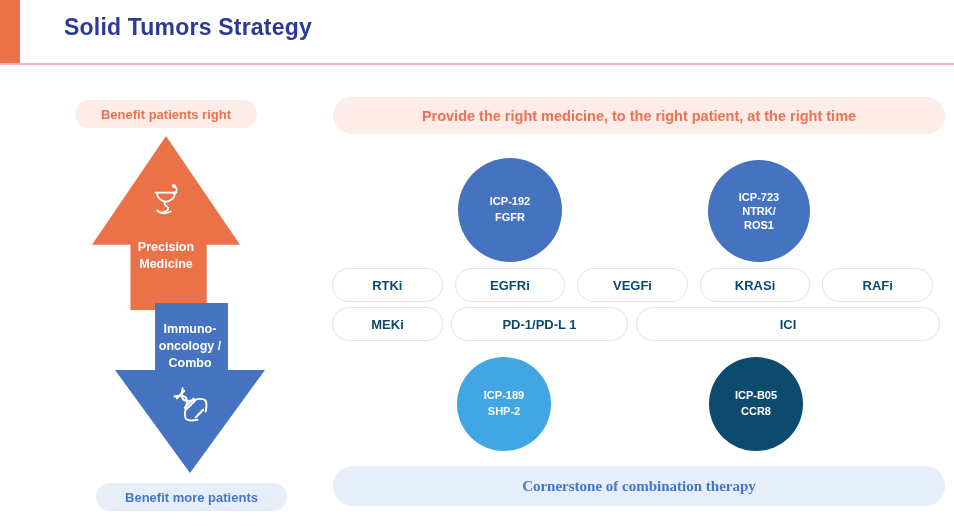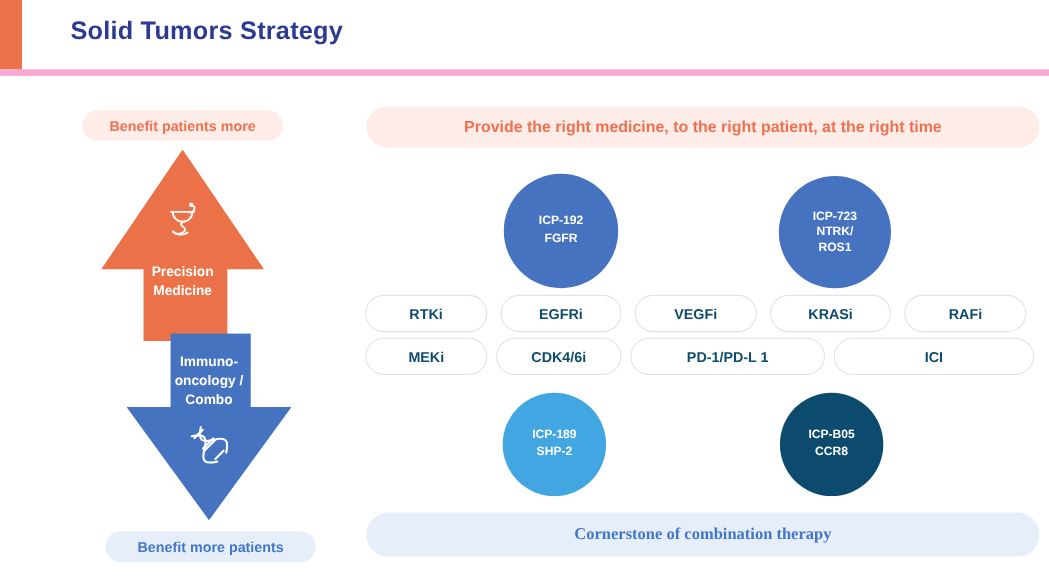--- a/index.html
+++ b/index.html
@@ -1,21 +1,21 @@
 <!DOCTYPE html>
 <html><head>
 <meta charset="utf-8">
 <style>
   html,body{margin:0;padding:0;background:#fff;}
   .slide{
     position:relative;width:954px;height:526px;background:#fff;overflow:hidden;
     font-family:"Liberation Sans",sans-serif;
   }
   .accent-bar{position:absolute;left:0;top:0;width:20px;height:63px;background:#EB7248;}
-  .header{position:absolute;left:0;top:0;width:954px;height:63px;border-bottom:6px solid #f9a8d4;}
+  .header{position:absolute;left:0;top:0;width:954px;height:63px;border-bottom:2px solid #f9a8d4;}
   .header h1{
     margin:0;position:absolute;left:64px;top:14px;
     font-size:23px;font-weight:bold;color:#2D3A92;letter-spacing:.2px;
   }
   .pill{
     position:absolute;display:flex;align-items:center;justify-content:center;
     font-weight:bold;font-size:13px;border-radius:15px;
   }
   .peach{background:#FDECE7;color:#EF7150;}
   .blue-soft{background:#E6EFF9;color:#4277C8;}
@@ -80,21 +80,21 @@
 </head>
 <body>
 
 <div class="slide">
 
   <div class="accent-bar"></div>
   <div class="header">
     <h1>Solid Tumors Strategy</h1>
   </div>
 
-  <div class="pill peach top-pill">Benefit patients more</div>
+  <div class="pill peach top-pill">Benefit patients right</div>
 
   <div class="up-arrow">
     <svg class="arrow-icon" width="38" height="40" viewBox="0 0 36 38" fill="none" stroke="#fff" stroke-width="1.6" stroke-linecap="round">
       <path d="M8 12 h20"></path>
       <path d="M9.5 12 a8.5 8.5 0 0 0 17 0"></path>
       <path d="M25 6 c4.5 1 4.5 5.5 -1 6.5"></path>
       <circle cx="25.4" cy="5.8" r="1.1"></circle>
       <path d="M18 21 c-5.5 3 6.5 4.5 0.5 8.5 c-4 2.6 -7.5 1.2 -8.8 -0.8"></path>
       <path d="M10 29.5 c3 2.8 9 2.8 12.5 0.3"></path>
     </svg>
@@ -138,21 +138,20 @@
 
   <div class="pill-row row1">
     <div class="target-pill">RTKi</div>
     <div class="target-pill">EGFRi</div>
     <div class="target-pill">VEGFi</div>
     <div class="target-pill">KRASi</div>
     <div class="target-pill">RAFi</div>
   </div>
   <div class="pill-row row2">
     <div class="target-pill p-meki">MEKi</div>
-    <div class="target-pill p-cdk">CDK4/6i</div>
     <div class="target-pill p-pd1">PD-1/PD-L 1</div>
     <div class="target-pill p-ici">ICI</div>
   </div>
 
   <div class="circle c-icp189">
     <span>ICP-189</span>
     <span>SHP-2</span>
   </div>
   <div class="circle c-icpb05">
     <span>ICP-B05</span>

